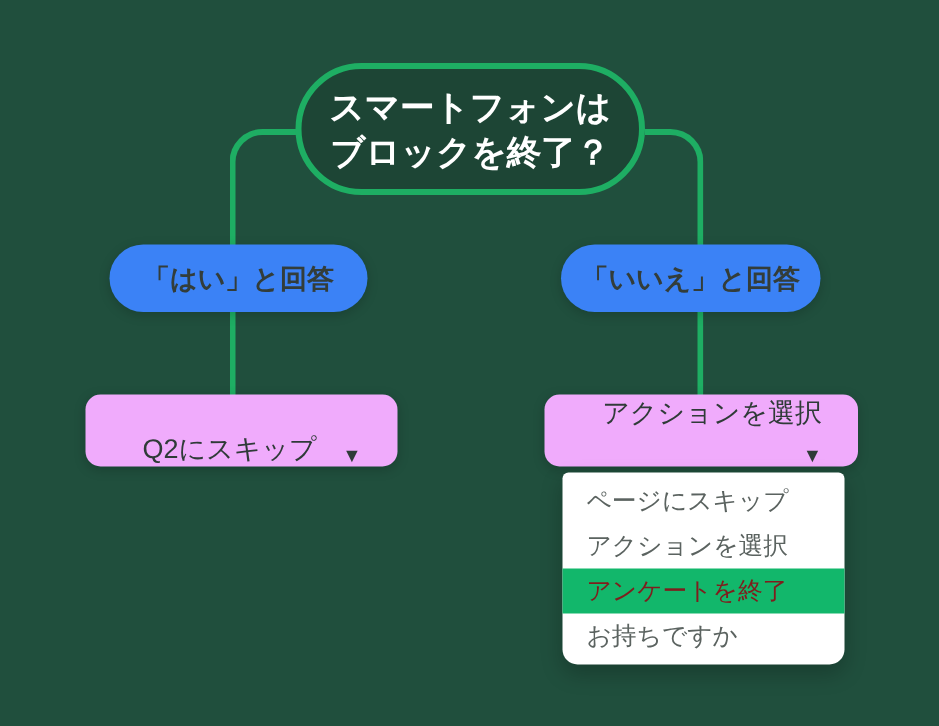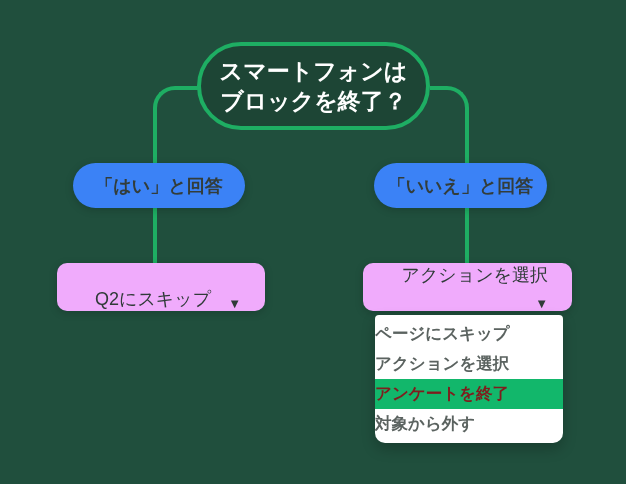--- a/index.html
+++ b/index.html
@@ -127,23 +127,24 @@
     background: #FFFFFF;
     border-radius: 4px 4px 10px 10px;
     padding: 4px 0;
     z-index: 3;
     box-shadow: 0 6px 14px rgba(0,0,0,0.22);
   }
   .menu-item {
     height: 30px;
     display: flex;
     align-items: center;
+    padding-left: 16px;
     color: #5B6360;
     font-size: 16.5px;
-    font-weight: 700;
+    font-weight: 400;
     cursor: pointer;
     white-space: nowrap;
   }
   .menu-item.selected {
     background: #12B76B;
     color: #7f1d1d;
   }
 </style>
 </head>
 <body>
@@ -169,16 +170,16 @@
 
   <div class="dropdown right">
     <span>アクションを選択</span>
     <span class="caret">▼</span>
   </div>
 
   <div class="menu">
     <div class="menu-item">ページにスキップ</div>
     <div class="menu-item">アクションを選択</div>
     <div class="menu-item selected">アンケートを終了</div>
-    <div class="menu-item">対象から外す</div>
+    <div class="menu-item">お持ちですか</div>
   </div>
 
 </div>
 
 </body></html>

